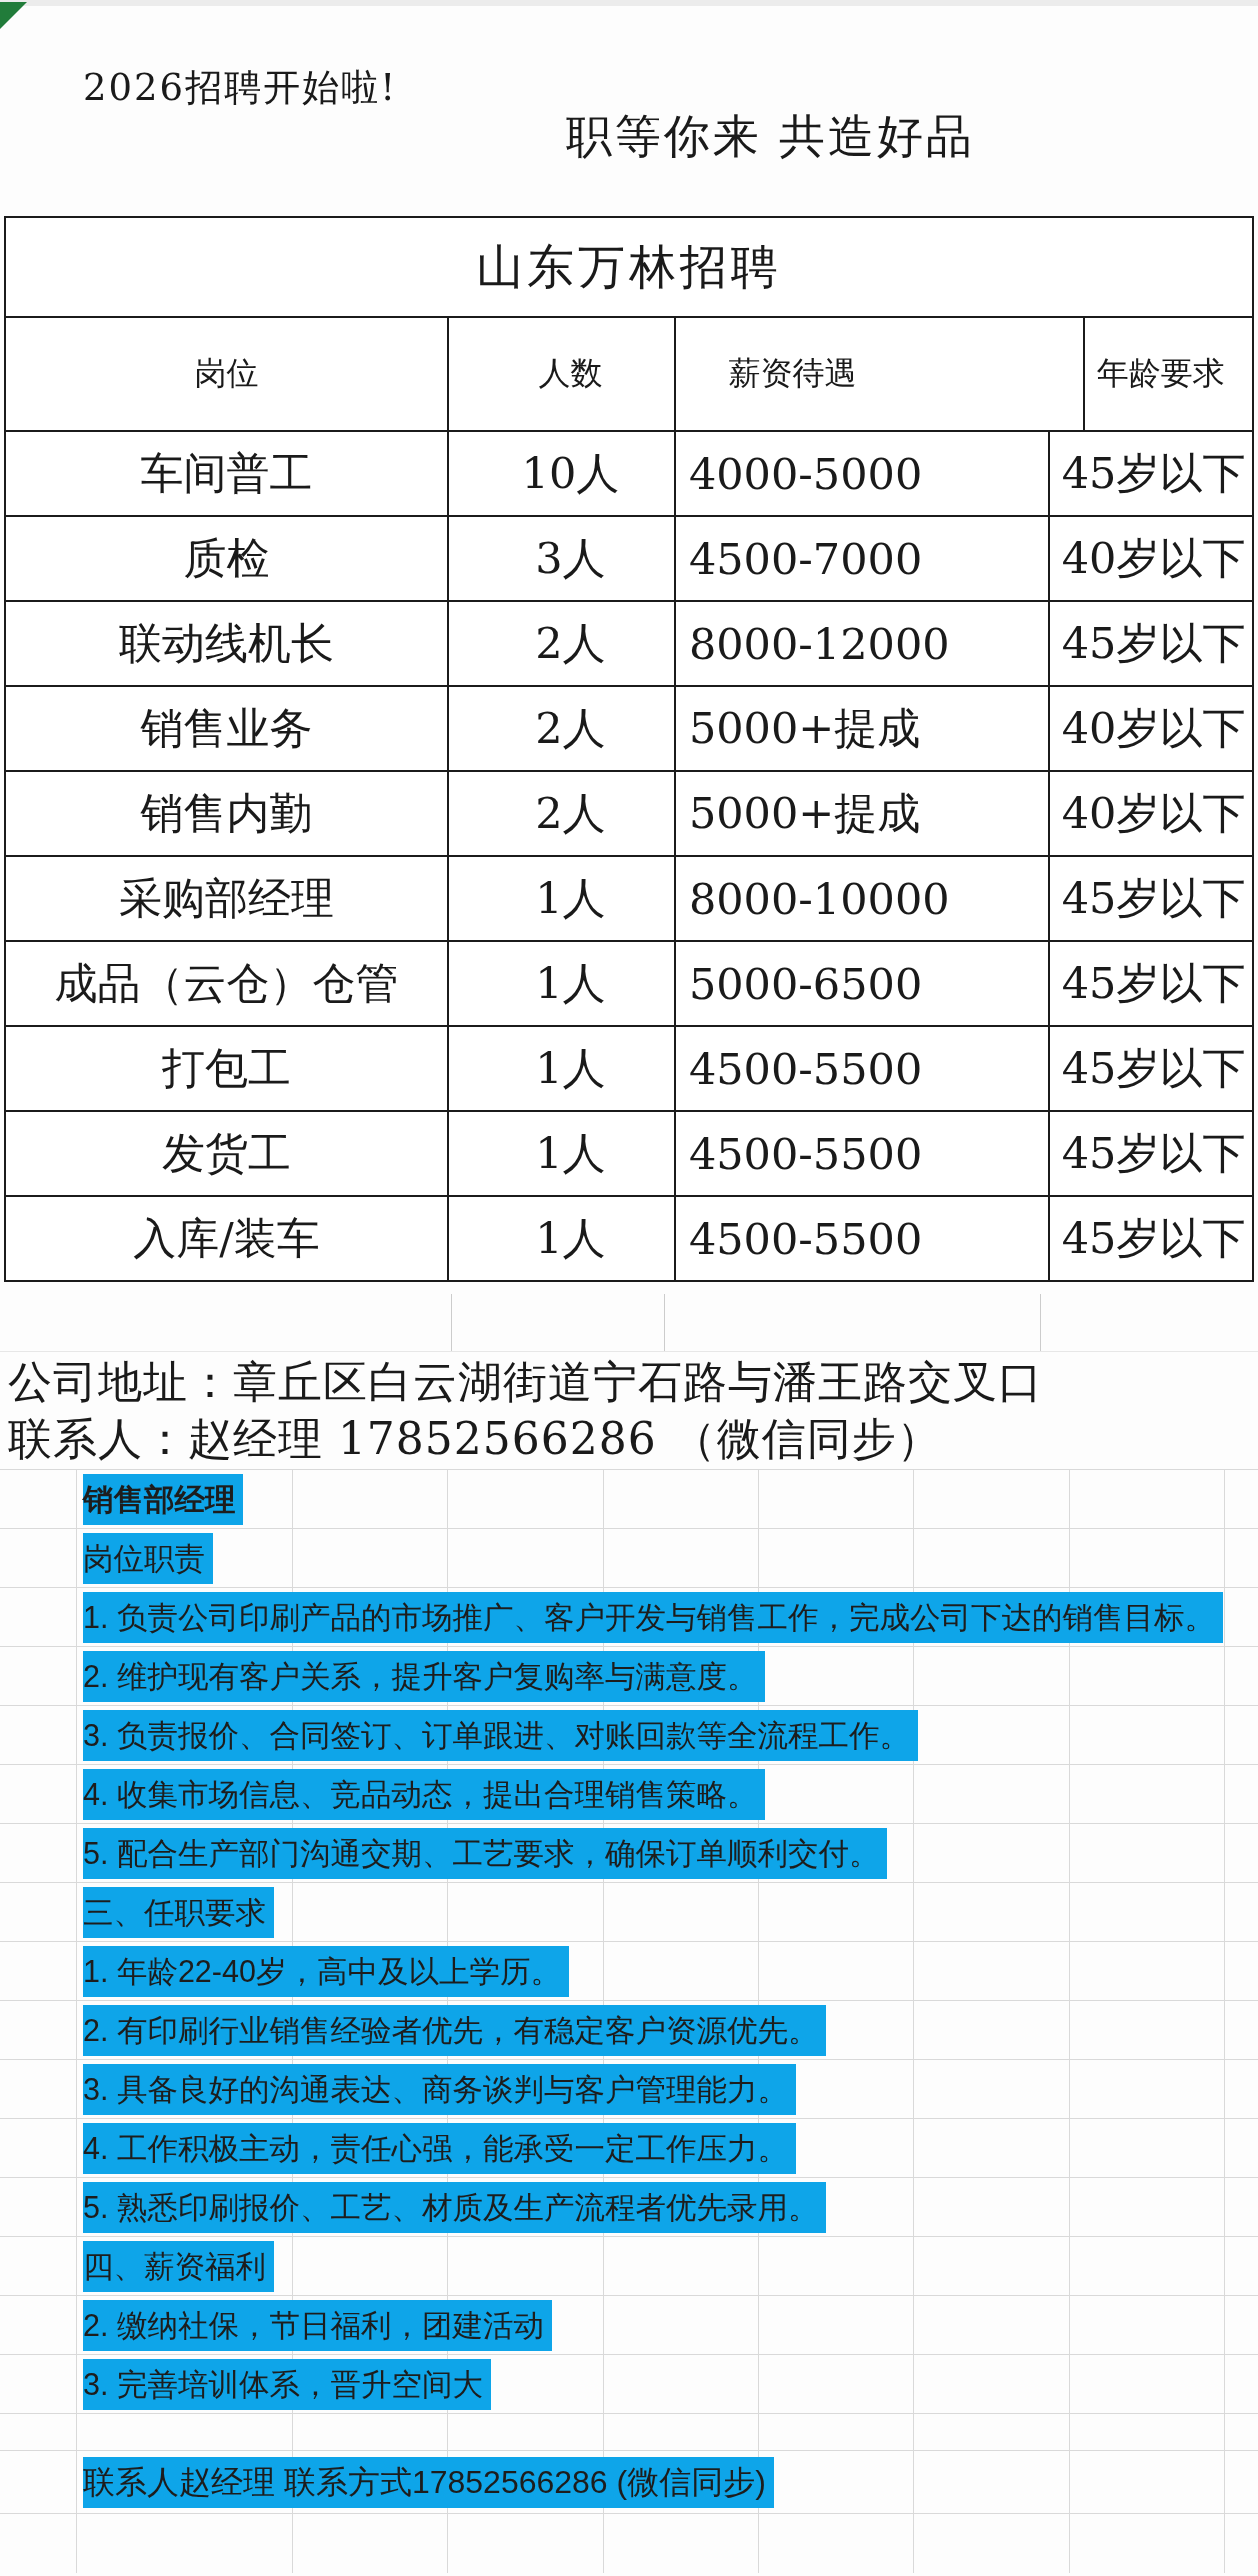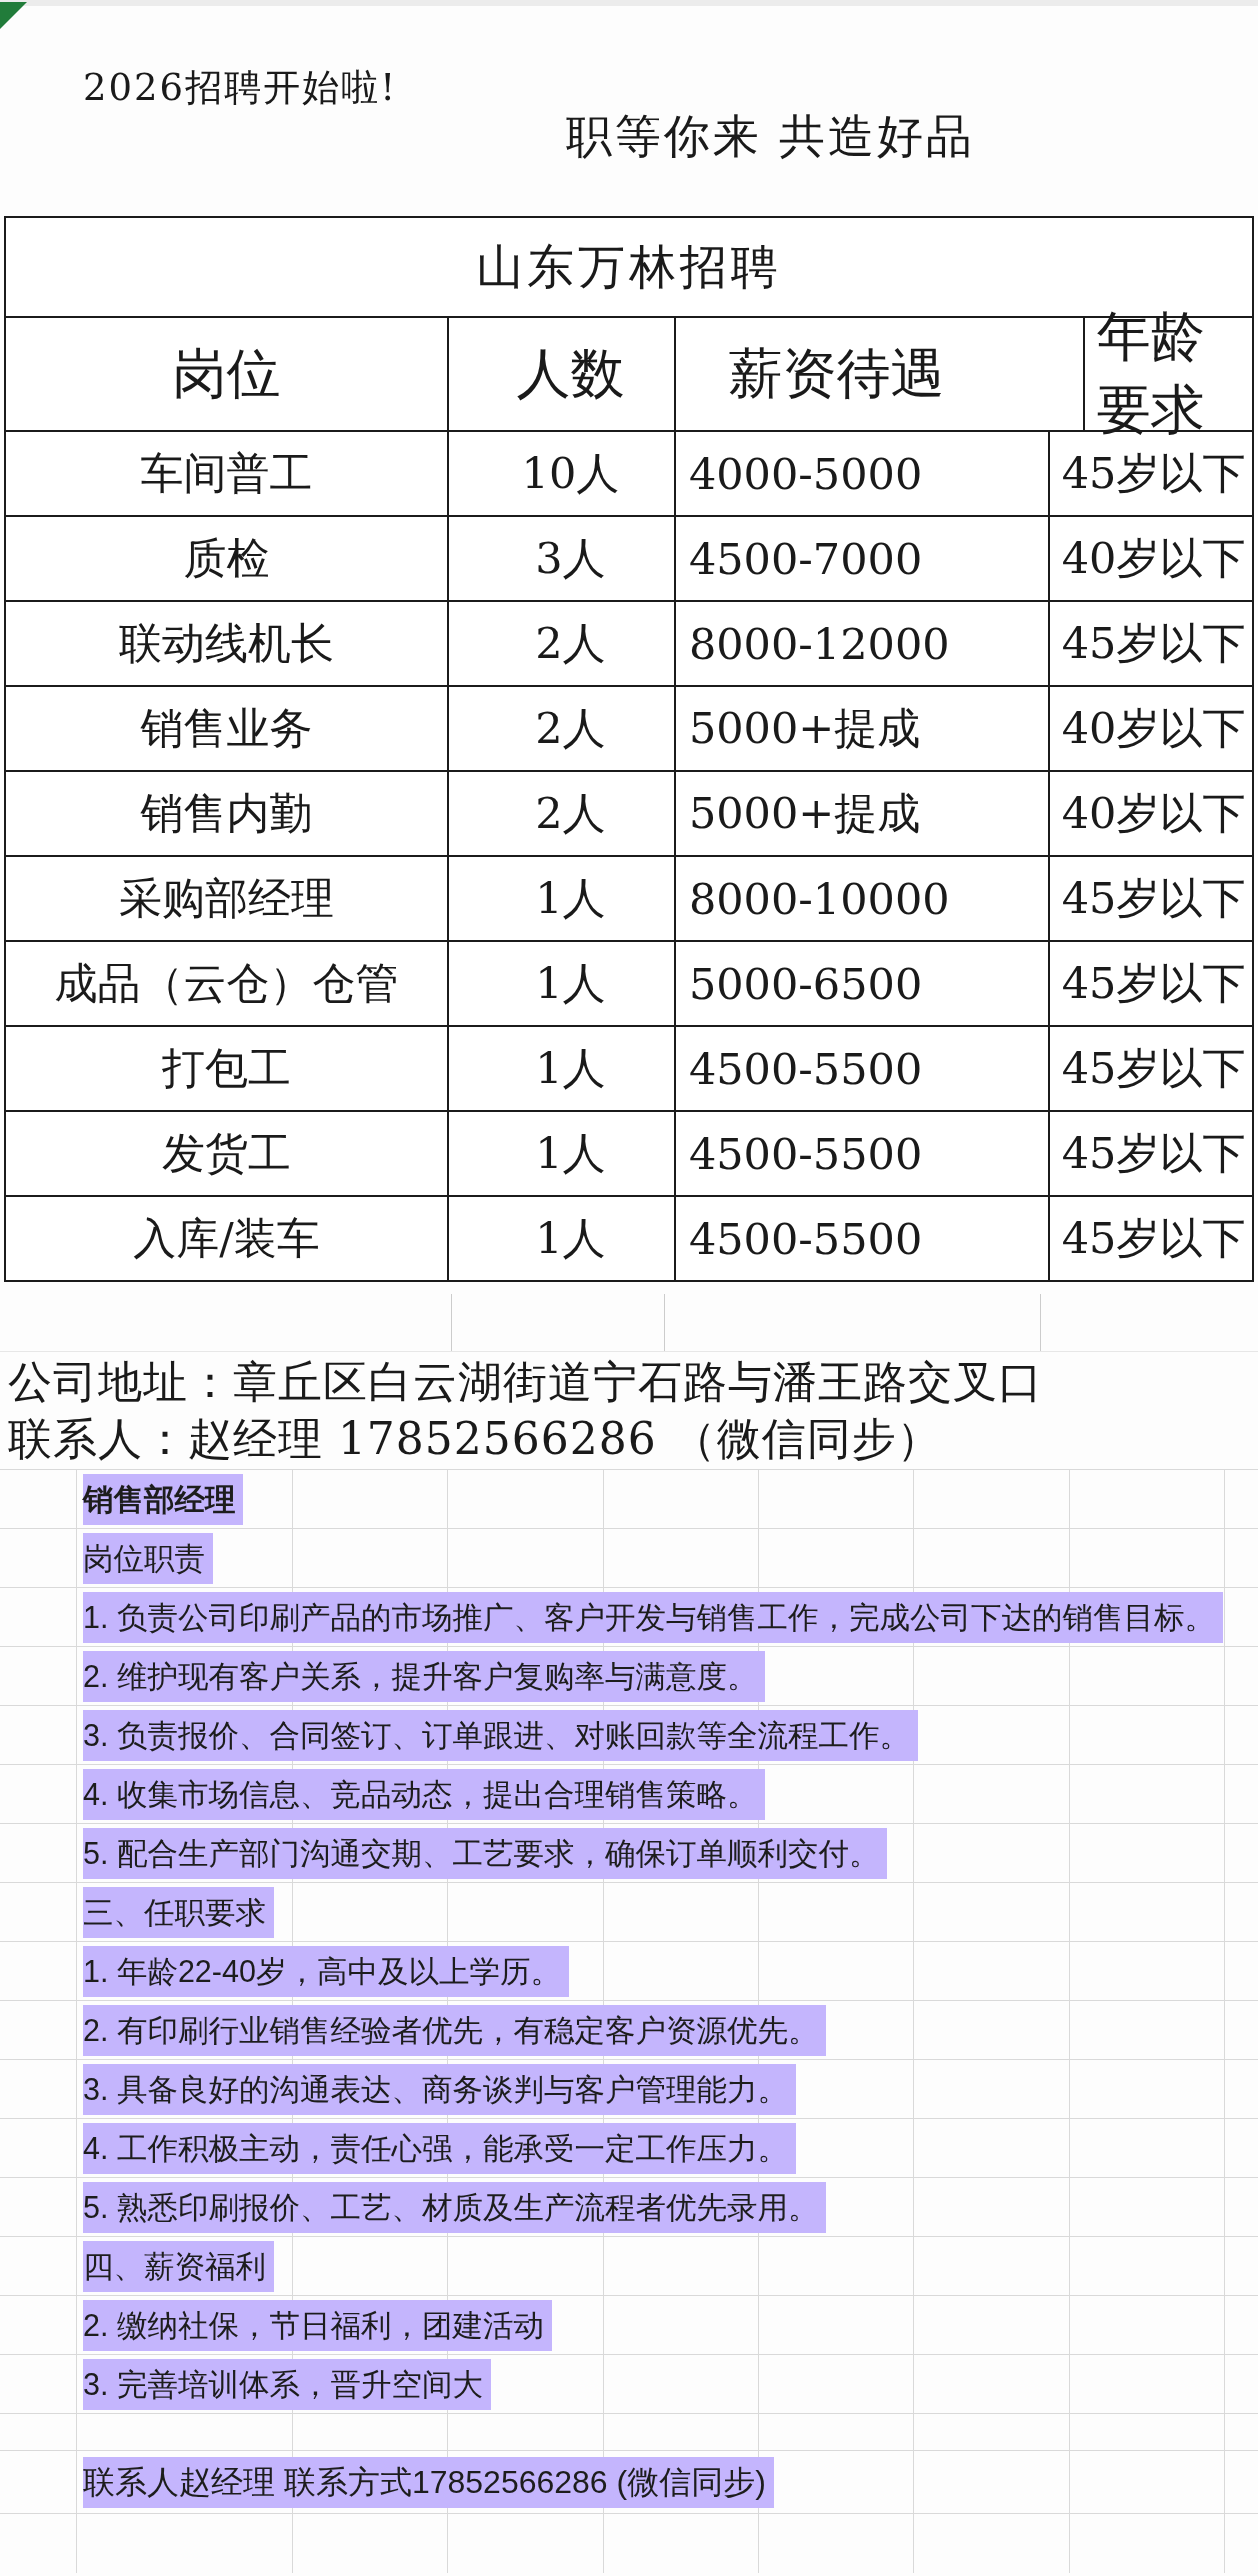--- a/index.html
+++ b/index.html
@@ -13,21 +13,21 @@
     border-top:27.5px solid #217c3a;border-right:27.5px solid transparent;}
   .banner-title{position:absolute;left:83px;top:63px;font-size:37px;letter-spacing:2px;white-space:nowrap;}
   .banner-slogan{position:absolute;left:566px;top:106px;font-size:46px;letter-spacing:2.9px;white-space:nowrap;}
 
   
   .recruit-table{position:absolute;left:3.9px;top:216px;width:1250px;
     border:2.9px solid #1b1b1b;box-sizing:border-box;background:#fff;}
   .t-title{box-sizing:border-box;height:100px;border-bottom:2.9px solid #1b1b1b;
     display:flex;align-items:center;justify-content:center;font-size:47px;letter-spacing:3.9px;}
   .t-head,.t-row{box-sizing:border-box;display:flex;border-bottom:2.9px solid #1b1b1b;}
-  .t-head{height:114px;font-size:54px;}
+  .t-head{height:114px;font-size:32px;}
   .t-row{height:85px;font-size:43px;}
   .t-row:last-child{border-bottom:none;height:83px;}
   .c{box-sizing:border-box;display:flex;align-items:center;}
   .c1{width:443px;border-right:2.9px solid #1b1b1b;justify-content:center;}
   .c2{width:209px;border-right:2.9px solid #1b1b1b;justify-content:center;margin-left:18px;}
   .c3{width:374px;border-right:2.9px solid #1b1b1b;justify-content:flex-start;padding-left:13px;}
   .c4{flex:1;justify-content:flex-start;padding-left:11.8px;}
   .t-head .c3{padding-left:17.7px;margin-left:35px;}
 
   
@@ -36,21 +36,21 @@
 
   .addr-line{position:absolute;left:7.9px;top:1353px;font-size:44px;white-space:nowrap;letter-spacing:1px;}
   .contact-line{position:absolute;left:7.9px;top:1410px;font-size:44px;white-space:nowrap;letter-spacing:1px;}
 
   
   .detail{position:absolute;left:0;top:1469px;width:1259px;height:1103px;
     border-top:1px solid #d9d9d9;font-family:"Liberation Sans","DejaVu Sans",sans-serif;color:#1d1d1d;}
   .vline{position:absolute;top:0;bottom:0;width:1px;background:#d9d9d9;}
   .d-row{position:relative;box-sizing:border-box;height:59px;border-bottom:1px solid #d9d9d9;
     display:flex;align-items:center;padding-left:83px;font-size:30.5px;white-space:nowrap;}
-  .d-row span{background:#c4b5fd;padding-right:7.9px;line-height:51px;}
+  .d-row span{background:#0ea5e9;padding-right:7.9px;line-height:51px;}
   .d-row.bold{font-weight:bold;}
   .d-row.empty{height:37px;}
   .d-row.footer{height:63px;font-size:32px;}
 </style>
 </head>
 <body>
 
 <div class="top-edge"></div>
 <div class="corner-flag"></div>
 

